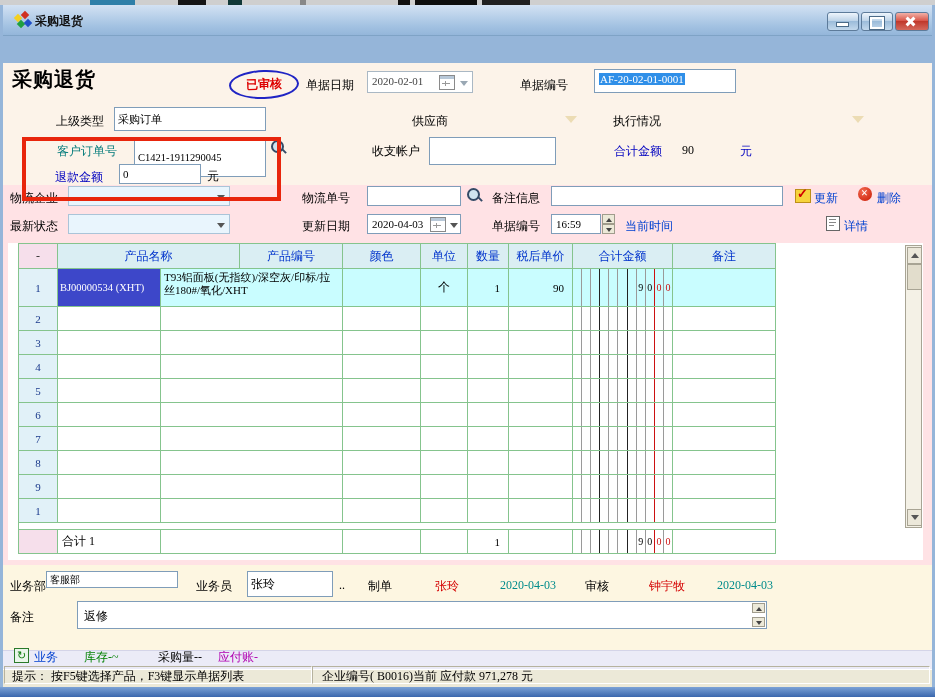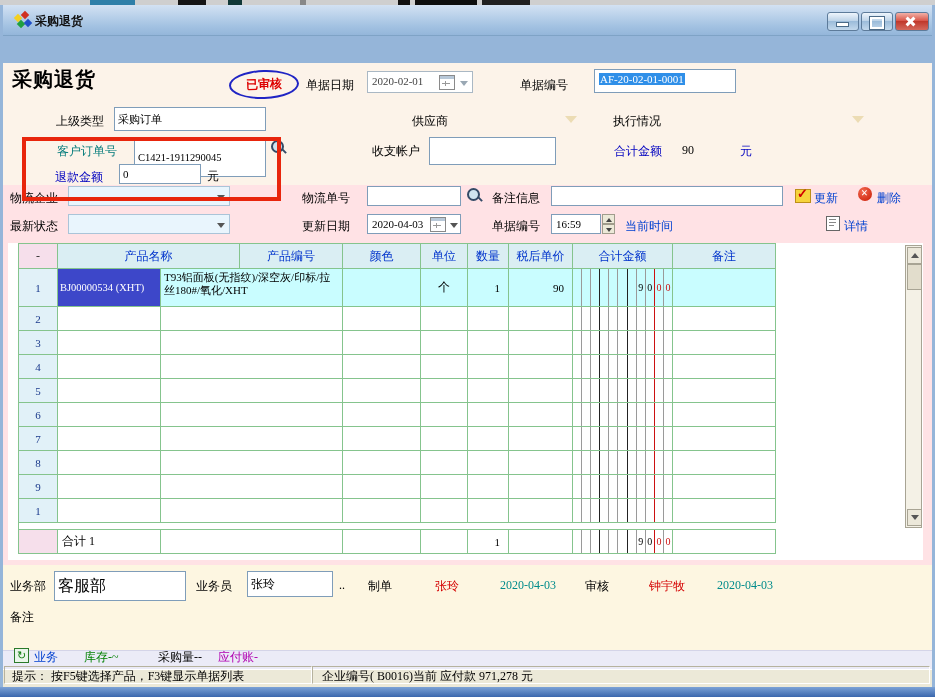--- a/index.html
+++ b/index.html
@@ -538,35 +538,42 @@
       </div>
     </div>
 
   <div class="abs vscroll">
     <span class="sbtn up"></span>
     <span class="sthumb"></span>
     <span class="sbtn dn"></span>
   </div>
 
   <span class="lbl" style="left:10px;top:578px">业务部</span>
-  <input class="inp" style="left: 54px; top: 571px; width: 132px; height: 30px; font-size: 16px;" value="客服部">
+  <input class="inp" style="left: 46px; top: 571px; width: 132px; height: 17px; font-size: 10px;" value="客服部">
 
   <span class="lbl" style="left:196px;top:578px">业务员</span>
   <input class="inp" style="left: 247px; top: 571px; width: 86px; height: 26px; font-size: 12px;" value="张玲">
   <span class="lbl" style="left:339px;top:578px">..</span>
 
   <span class="lbl" style="left:368px;top:578px">制单</span>
   <span class="lbl redtxt" style="left:435px;top:578px">张玲</span>
   <span class="lbl tealtxt" style="left:500px;top:578px">2020-04-03</span>
 
   <span class="lbl" style="left:585px;top:578px">审核</span>
   <span class="lbl redtxt" style="left:649px;top:578px">钟宇牧</span>
   <span class="lbl tealtxt" style="left:717px;top:578px">2020-04-03</span>
 
   <span class="lbl" style="left:10px;top:609px">备注</span>
+  <div class="fld remarkbox">
+    <span class="txt" style="color:#000;font-size:12px">返修</span>
+    <span class="spin" style="right:1px;top:1px;height:24px">
+        <b class="up"></b>
+        <b class="dn"></b>
+      </span>
+  </div>
 
   <span class="ref-ic" style="left:14px;top:648px">↻</span>
   <span class="link" style="left:34px;top:649px">业务</span>
   <span class="link" style="left:84px;top:649px;color:#008000">库存-~</span>
   <span class="link" style="left:158px;top:649px;color:#000">采购量--</span>
   <span class="link" style="left:218px;top:649px;color:#b000b0">应付账-</span>
 
   <span class="spanel" style="left:4px;width:306px"></span>
   <span class="spanel" style="left:312px;width:616px"></span>
   <span class="lbl" style="left:12px;top:668px;z-index:2">提示： 按F5键选择产品，F3键显示单据列表</span>

